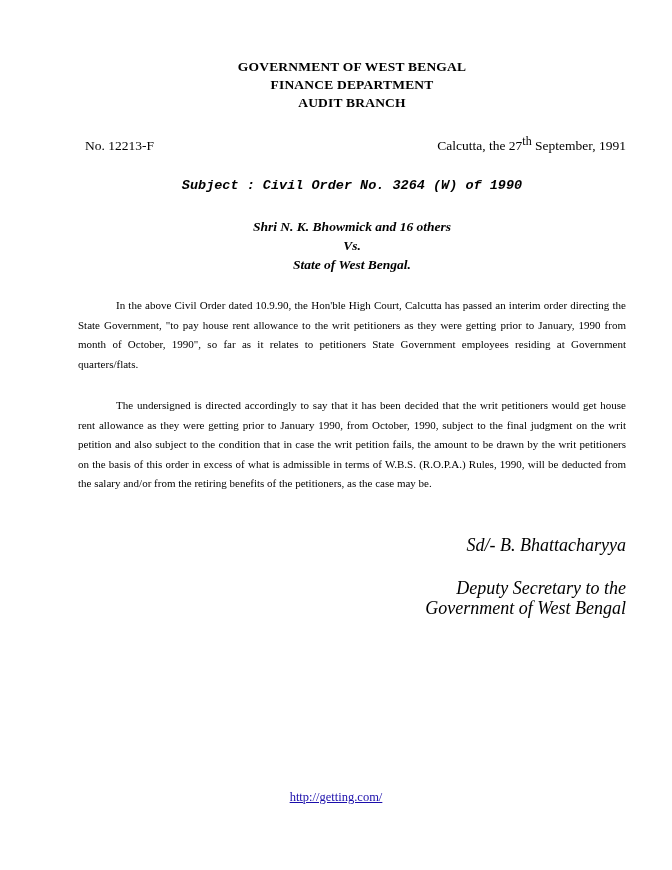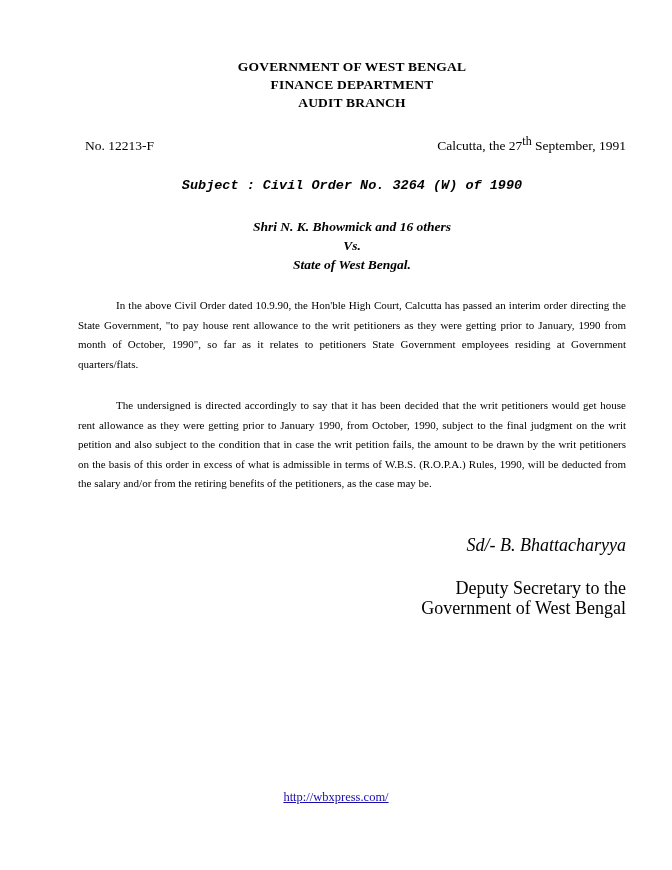--- a/index.html
+++ b/index.html
@@ -89,20 +89,21 @@
     text-align: right;
     font-size: 18px;
     line-height: 19.5px;
   }
   .sign-name {
     font-style: italic;
     margin-bottom: 24px;
   }
   .sign-desig div {
     margin: 0;
+    font-style: italic;
   }
   .footer {
     position: absolute;
     left: 0;
     right: 0;
     top: 790px;
     text-align: center;
     font-size: 12.5px;
   }
   .footer a {
@@ -143,16 +144,16 @@
       <div class="sign-name">Sd/- B. Bhattacharyya</div>
       <div class="sign-desig">
         <div>Deputy Secretary to the</div>
         <div>Government of West Bengal</div>
       </div>
     </div>
 
   </div>
 
   <div class="footer">
-    <a href="#">http://wbxpress.com/</a>
+    <a href="#">http://getting.com/</a>
   </div>
 
 </div>
 
 </body></html>

